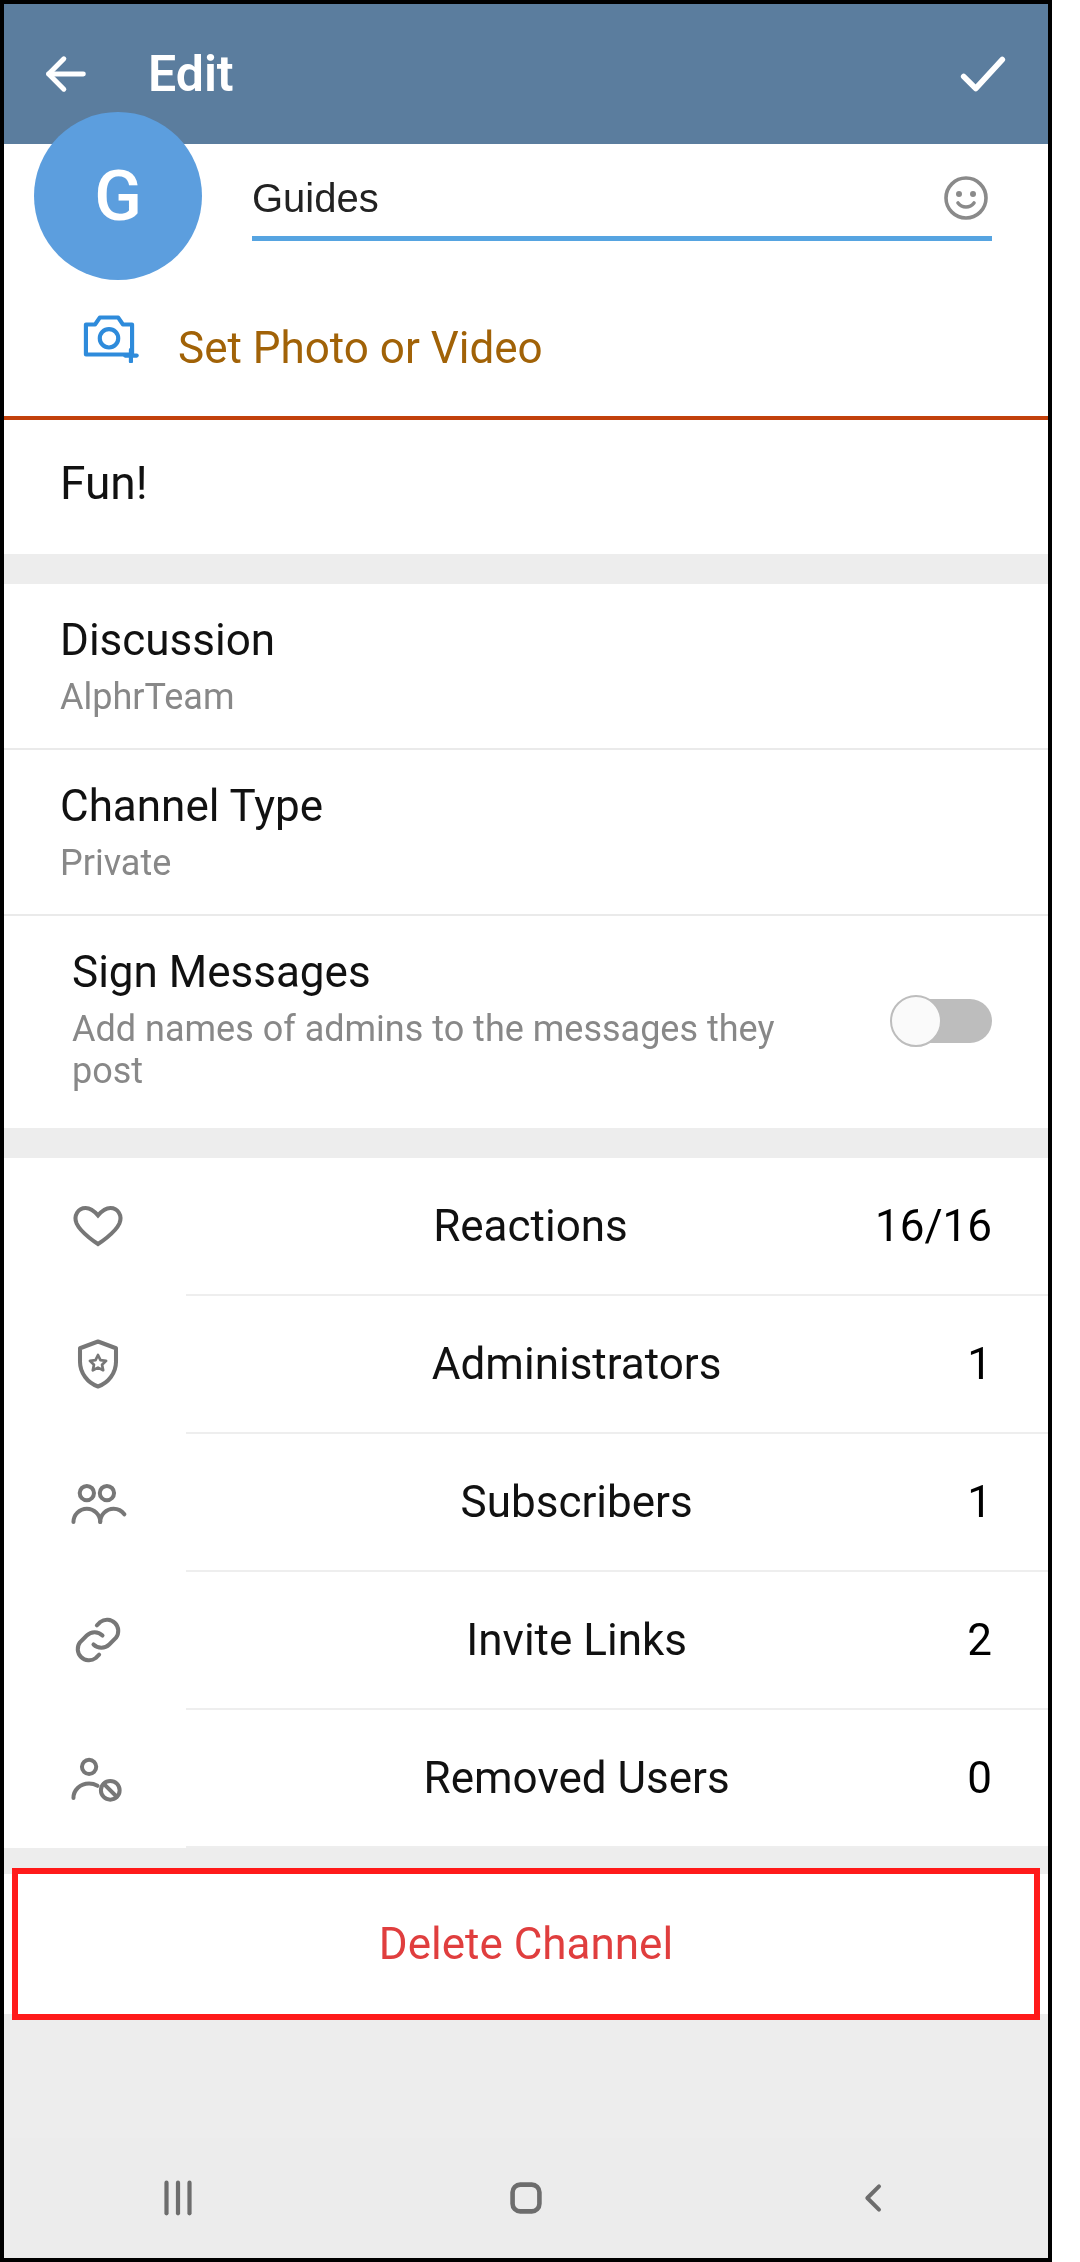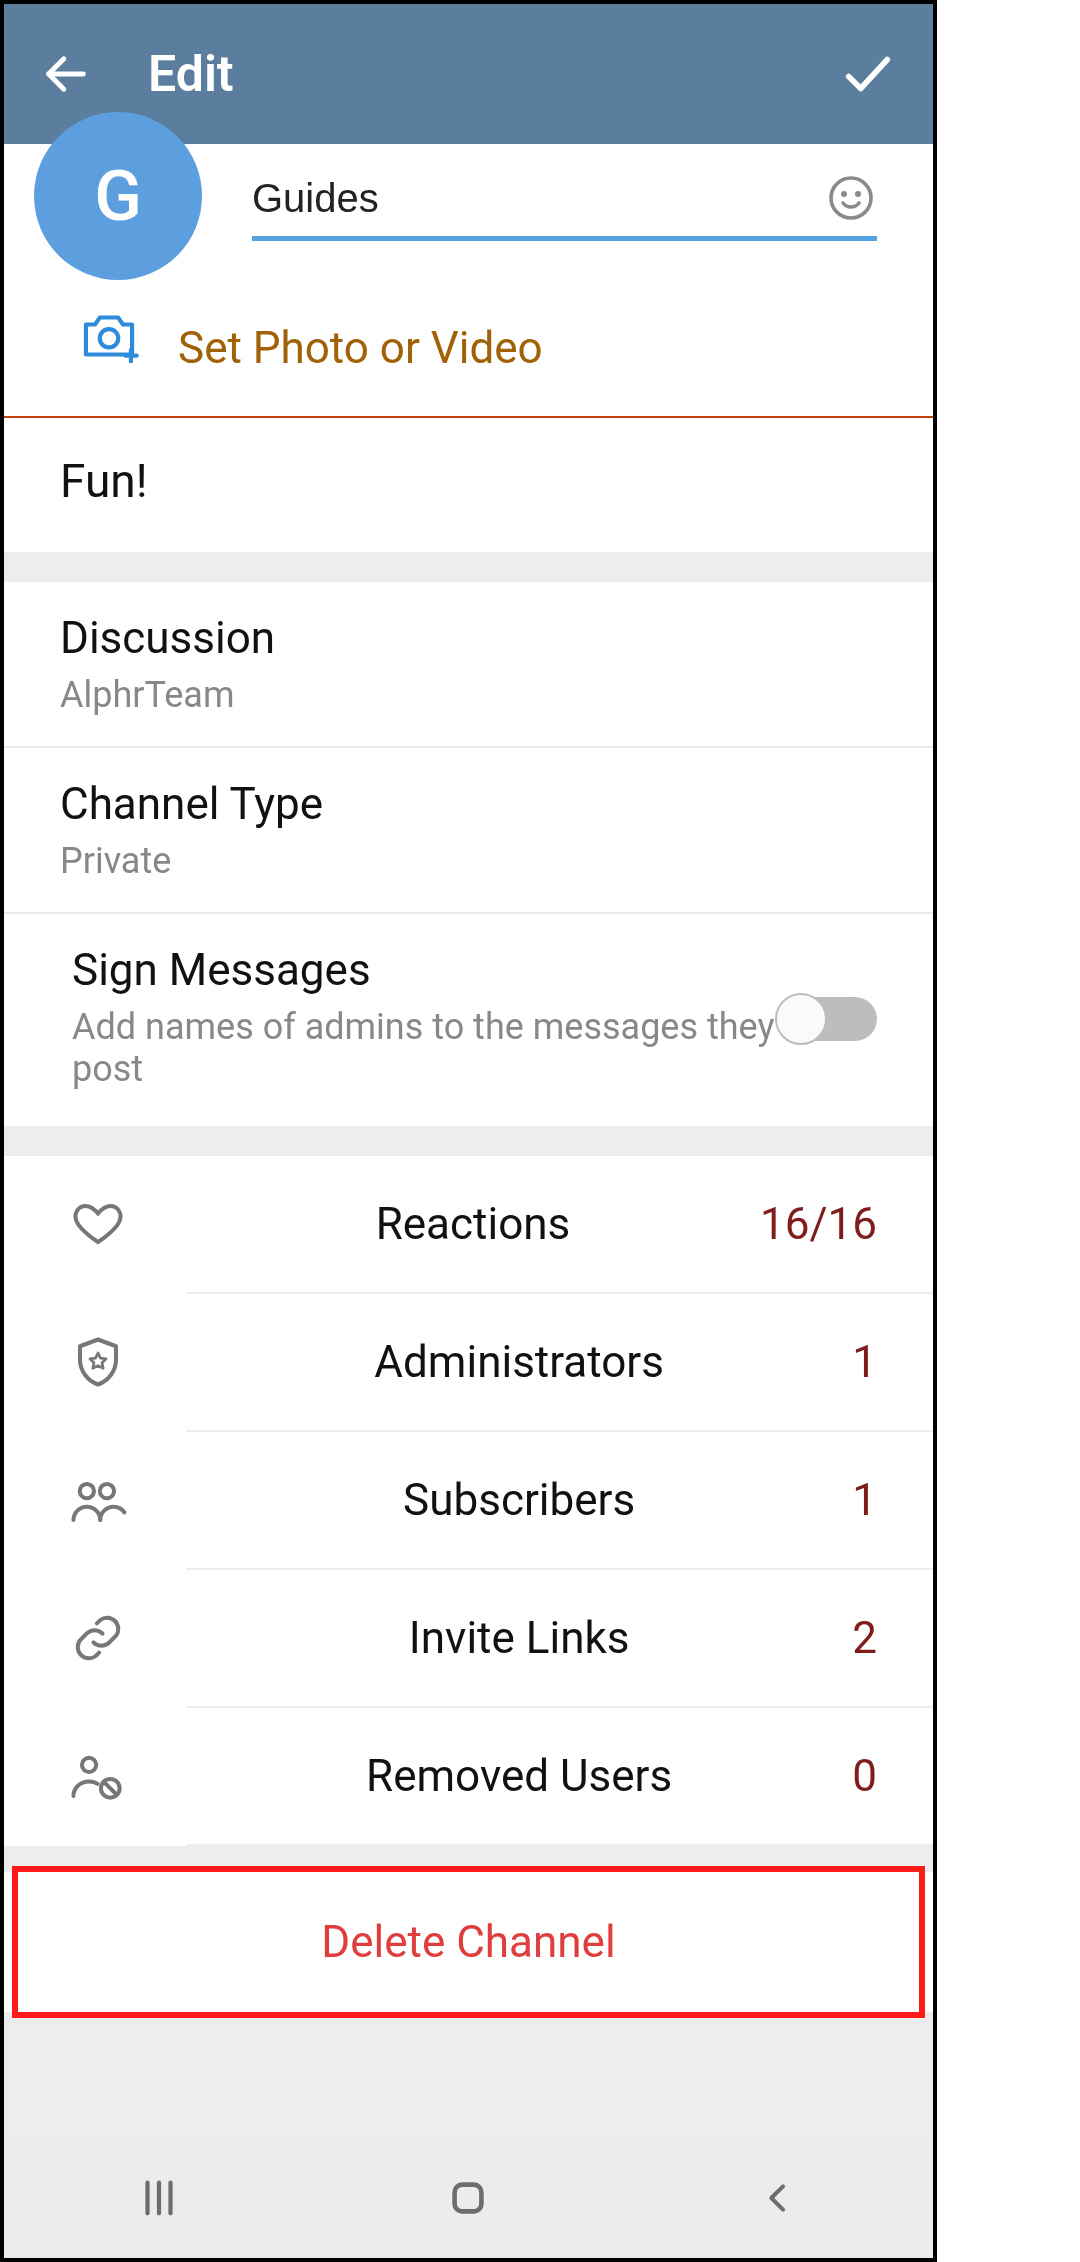--- a/index.html
+++ b/index.html
@@ -1,51 +1,51 @@
 <!DOCTYPE html>
 <html><head>
 <meta charset="utf-8">
 <style>
   * { box-sizing: border-box; margin: 0; padding: 0; }
   html, body { width: 1080px; height: 2262px; overflow: hidden; font-family: -apple-system, "Segoe UI", Roboto, Arial, sans-serif; background: #fff; }
-  .frame { width: 937px; height: 2262px; border: 4px solid #000; display: flex; flex-direction: column; position: relative; }
+  .frame { width: 1052px; height: 2262px; border: 4px solid #000; display: flex; flex-direction: column; position: relative; }
   
   .header { background: #5b7d9e; height: 140px; display: flex; align-items: center; padding: 0 36px; color: #fff; }
   .header .back { width: 60px; display:flex; align-items:center; }
   .header .title { font-size: 50px; font-weight: 600; margin-left: 48px; flex:1; }
   .header .confirm { width:60px; display:flex; align-items:center; justify-content:flex-end; }
   
   .content { flex:1; background:#fff; display:flex; flex-direction:column; }
   .section-gap { height: 30px; background:#ededed; }
   
   .name-area { position:relative; padding: 0 56px 0 56px; background:#fff; }
   .avatar { position:absolute; top:-32px; left:30px; width:168px; height:168px; border-radius:50%; background:#5c9ede; display:flex; align-items:center; justify-content:center; color:#fff; font-size:70px; font-weight:500; }
   .name-input-wrap { margin-left: 192px; padding-top:28px; display:flex; align-items:center; border-bottom:5px solid #56a4e1; padding-bottom:12px; position:relative; }
   .name-input { flex:1; border:none; outline:none; font-size:40px; color:#222; background:transparent; }
   .emoji-btn { width:52px; height:52px; display:flex; align-items:center; justify-content:center; }
   .set-photo { display:flex; align-items:center; padding: 56px 0 42px 14px; margin-left:0; }
   .set-photo .cam { width:70px; display:flex; justify-content:center; }
   .set-photo .label { color:#a16207; font-size:44px; font-weight:400; margin-left: 34px; margin-top: 25px; }
-  .desc-row { padding: 36px 56px 44px 56px; font-size:46px; color:#111; border-top:2px solid #c2410c; }
+  .desc-row { padding: 36px 56px 44px 56px; font-size:46px; color:#111; border-top:4px solid #c2410c; }
   
   .settings { background:#fff; }
   .setting-row { padding: 30px 56px 30px 56px; display:flex; flex-direction:column; border-bottom:2px solid #eaeaea; position:relative; }
   .setting-row:last-child { border-bottom:none; }
   .setting-row .label { font-size:44px; color:#111; }
   .setting-row .value { font-size:36px; color:#888; margin-top:10px; }
   .setting-row .desc { font-size:36px; color:#888; margin-top:10px; max-width: 780px; }
   .toggle { position:absolute; right:56px; top:50%; transform:translateY(-50%); width:100px; height:50px; }
   .toggle-track { width:100px; height:44px; background:#bdbdbd; border-radius:22px; position:relative; top:2px; }
   .toggle-thumb { position:absolute; left:-2px; top:-4px; width:52px; height:52px; background:#fafafa; border:2px solid #bdbdbd; border-radius:50%; }
   
   .mgmt { background:#fff; padding-left:56px; }
   .mgmt-row { display:flex; align-items:center; height:136px; padding-right:56px; }
   .mgmt-row .icon { width:76px; display:flex; justify-content:center; color:#777; }
   .mgmt-row .text { flex:1; font-size:44px; color:#111; margin-left:50px;text-align:center; }
-  .mgmt-row .count { font-size:44px; color:#7f1d1d; }
+  .mgmt-row .count { font-size:44px; color:#000000; }
   .mgmt-row.first { }
   .mgmt-divider { border-top:2px solid #eee; margin-left:126px; }
   
   .delete-wrap { background:#fff; padding: 36px 56px; }
   .delete { color:#e03e3e; font-size:44px;text-align:center; }
   
   .navbar { height:120px; background:#ececec; display:flex; align-items:center; justify-content:space-around; }
   .nav-btn { width:200px; display:flex; justify-content:center; color:#6d6d6d; }
   
   .highlight-box { border:6px solid #ff1a1a; position:absolute; }

